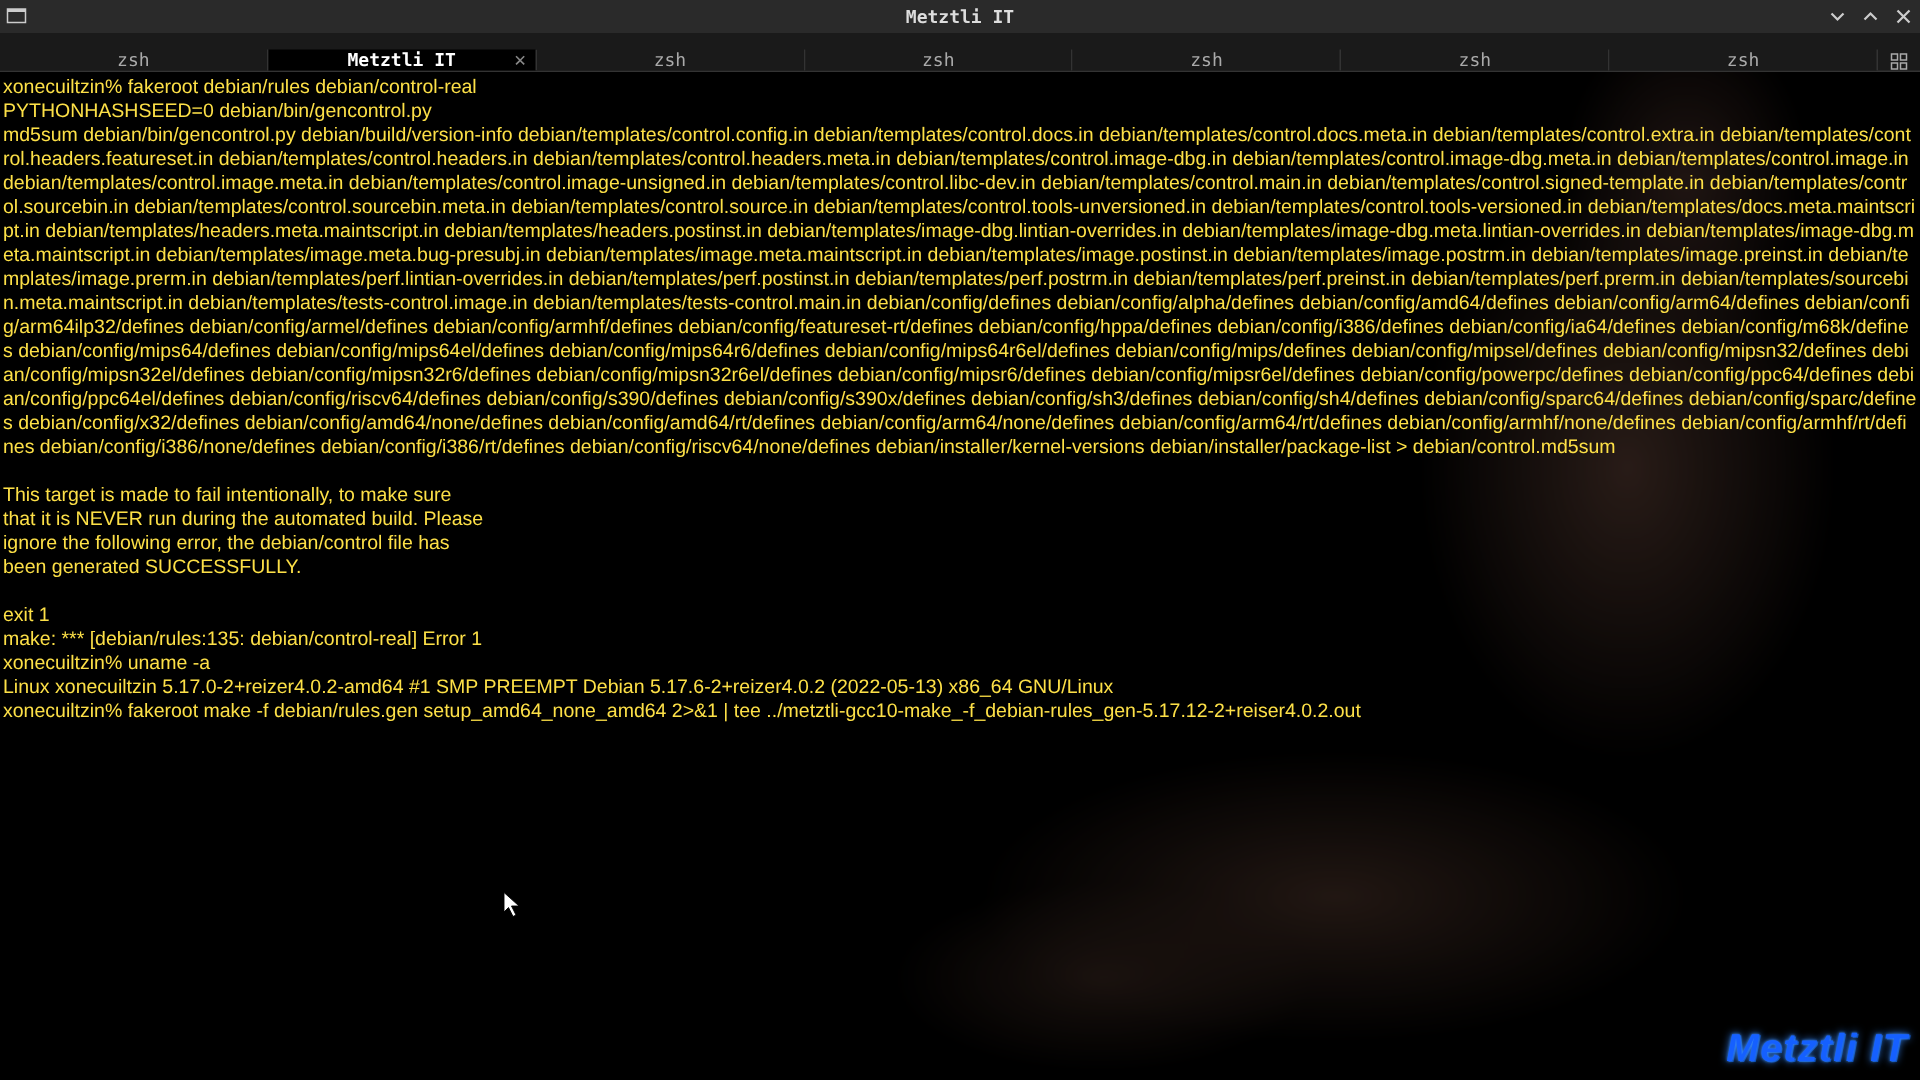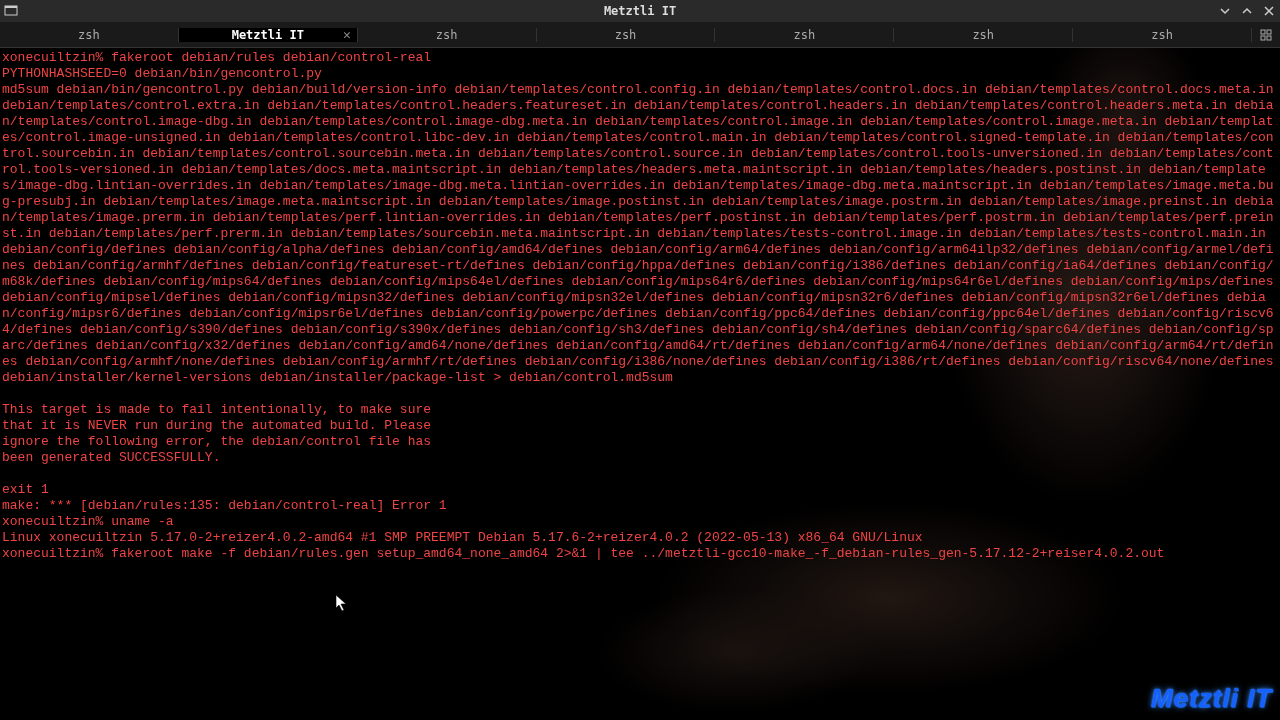--- a/index.html
+++ b/index.html
@@ -8,21 +8,21 @@
   .titlebar {
     height: 22px; background: #2a2a2a; display: flex; align-items: center;
     color: #ddd; font-size: 12px; position: relative;
   }
   .titlebar-icon { width: 22px; display: flex; align-items: center; justify-content: center; }
   .titlebar-title { position: absolute; left: 50%; transform: translateX(-50%); font-weight: bold; }
   .titlebar-controls { position: absolute; right: 0; display: flex; }
   .titlebar-btn { width: 22px; height: 22px; display: flex; align-items: center; justify-content: center; cursor: pointer; }
   
   .tabbar {
-    height: 26px; background: #1a1a1a; display: flex; align-items: center;
+    height: 26px; background: #1a1a1a; display: flex; align-items: flex-end;
     border-bottom: 1px solid #333;
   }
   .tab {
     flex: 1; display: flex; align-items: center; justify-content: center;
     color: #aaa; font-size: 12px; border-right: 1px solid #333; cursor: pointer;
     position: relative; background: #1a1a1a;
   }
   .tab.active { background: #000; color: #fff; font-weight: bold; }
   .tab-close { position: absolute; right: 6px; color: #888; font-size: 13px; }
   .tab-grid { width: 28px; flex: none; display: flex; align-items: center; justify-content: center; color: #888; }
@@ -36,21 +36,21 @@
     opacity: 0.55; pointer-events: none;
     background:
       radial-gradient(ellipse 120px 160px at 80% 12%, #3a2722 0%, transparent 70%),
       radial-gradient(ellipse 200px 280px at 75% 40%, #4a332b 0%, transparent 70%),
       radial-gradient(ellipse 340px 140px at 50% 82%, #3d2a22 0%, transparent 70%),
       radial-gradient(ellipse 200px 90px at 30% 90%, #2e201a 0%, transparent 70%);
     filter: blur(2px);
   }
   .terminal-text {
     position: absolute; top: 0; left: 0; right: 0; padding: 2px 2px;
-    color: #ef4444; font-family: Liberation Mono, monospace;
+    color: #fde047; font-family: Liberation Sans, sans-serif;
     font-size: 13px; line-height: 16px; white-space: pre-wrap; word-break: break-all;
   }
   .watermark {
     position: absolute; right: 8px; bottom: 6px;
     font-family: sans-serif; font-weight: 900; font-style: italic;
     font-size: 26px; letter-spacing: 1px;
     color: #1560ff;
     text-shadow: 0 0 2px #3a8cff, 0 0 6px #3a8cff, 1px 1px 0 #003a99;
     pointer-events: none;
   }

